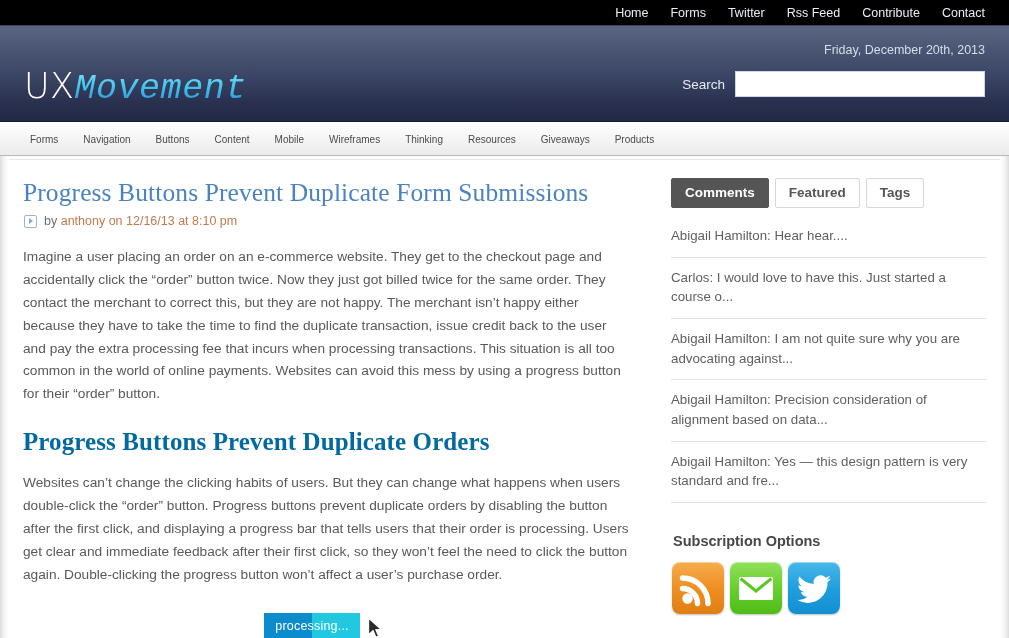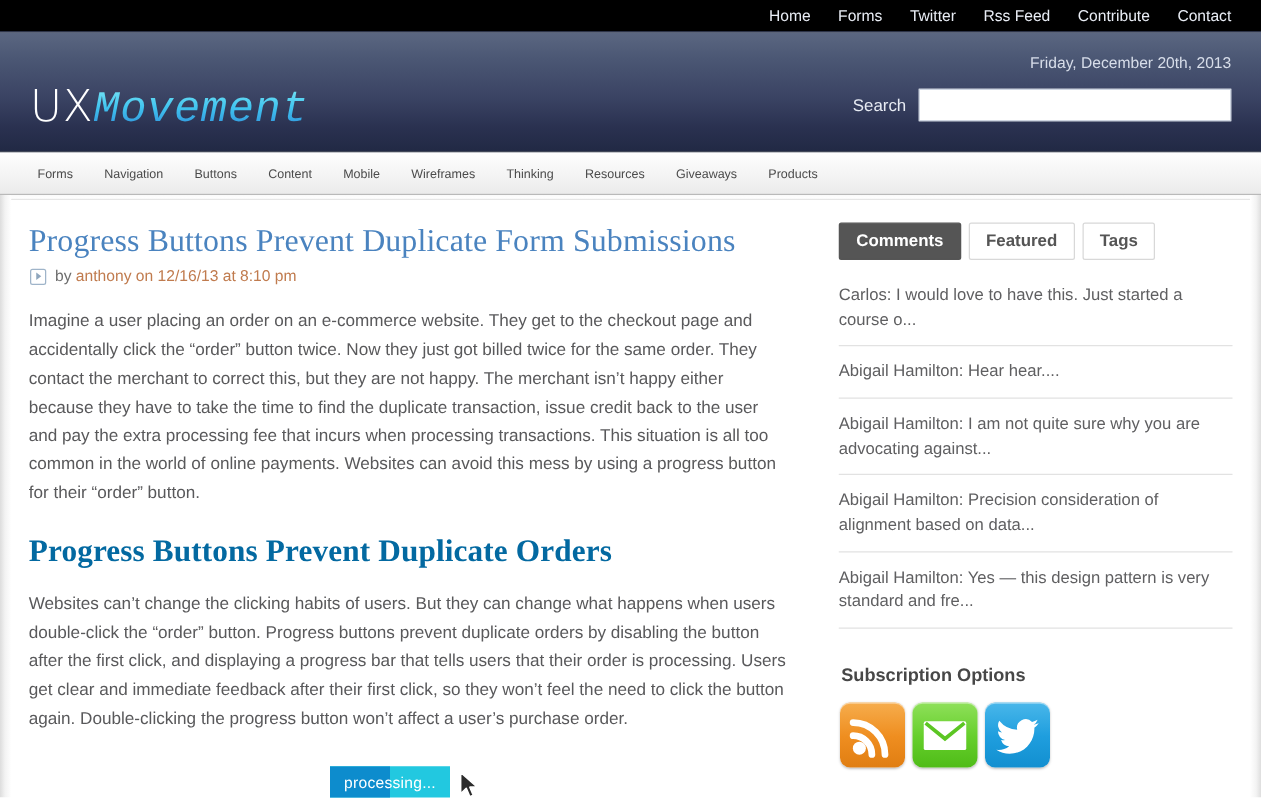--- a/index.html
+++ b/index.html
@@ -346,22 +346,22 @@
   </main>
 
   <aside class="sidebar">
     <div class="tabs">
       <div class="tab active">Comments</div>
       <div class="tab">Featured</div>
       <div class="tab">Tags</div>
     </div>
 
     <ul class="comment-list">
+      <li class="comment-item">Abigail Hamilton: Hear hear....</li>
       <li class="comment-item">Carlos: I would love to have this. Just started a course o...</li>
-      <li class="comment-item">Abigail Hamilton: Hear hear....</li>
       <li class="comment-item">Abigail Hamilton: I am not quite sure why you are advocating against...</li>
       <li class="comment-item">Abigail Hamilton: Precision consideration of alignment based on data...</li>
       <li class="comment-item">Abigail Hamilton: Yes — this design pattern is very standard and fre...</li>
     </ul>
 
     <div class="sub-title">Subscription Options</div>
 
     <div class="social-row">
       <div class="social-icon si-rss">
         <svg width="52" height="52" viewBox="0 0 52 52">

